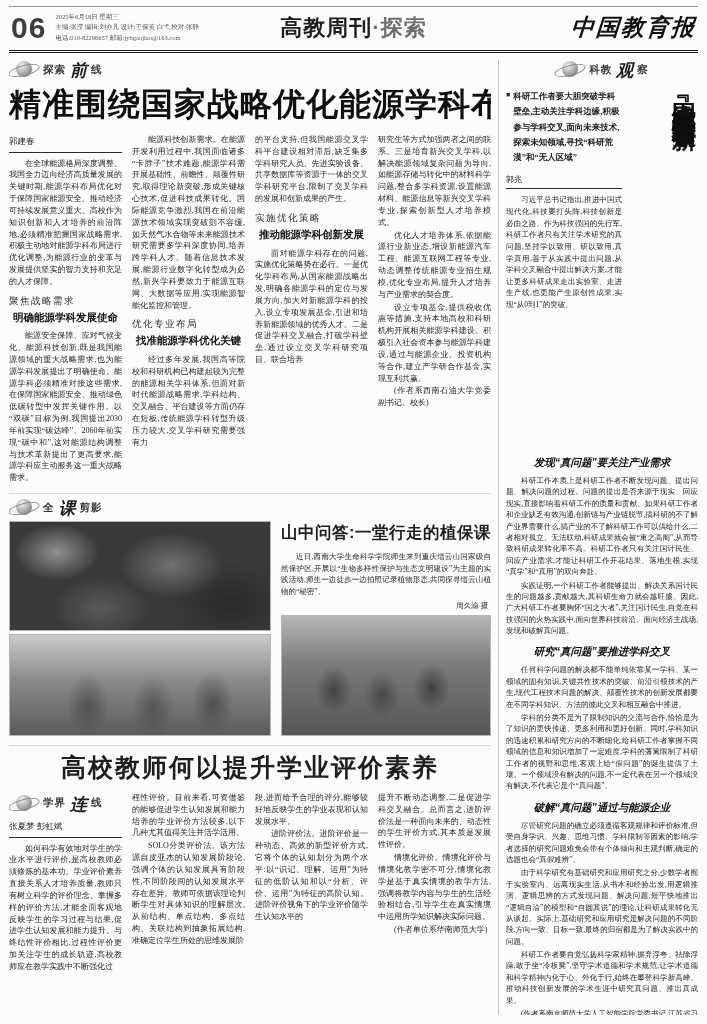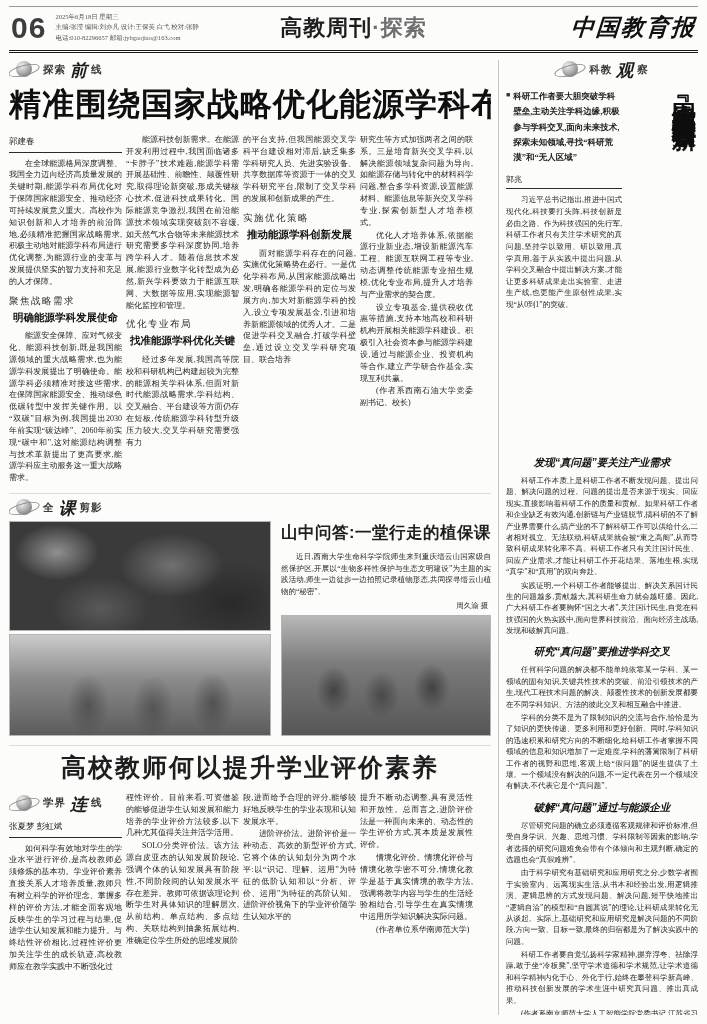--- a/index.html
+++ b/index.html
@@ -32,21 +32,21 @@
   .globe-ball{position:absolute;left:7px;top:1px;width:16px;height:16px;border-radius:50%;
     background:radial-gradient(circle at 35% 30%, #f2f2f2, #a3a3a3 55%, #606060);}
   .globe-ring{position:absolute;left:-1px;top:5px;width:30px;height:9px;
     border:1px solid #8d8d8d;border-radius:50%;transform:rotate(-14deg);}
   .b-pre,.b-post{font-family:"Liberation Sans","DejaVu Sans",sans-serif;font-weight:bold;
     font-size:10.5px;color:#3a3a3a;letter-spacing:1px;padding-bottom:2px;}
   .b-big{font-size:17px;font-weight:bold;font-style:italic;color:#1c1c1c;line-height:1;}
   
   .lead-headline{font-family:"Liberation Sans","DejaVu Sans",sans-serif;font-size:32px;
     font-weight:900;letter-spacing:1px;margin:1px 0 7px;color:#0f0f0f;white-space:nowrap;}
-  .cols4{display:flex;gap:4px;overflow:hidden;}
+  .cols4{display:flex;gap:10px;overflow:hidden;}
   .cols4.lead{height:352px;}
   .ncol{width:113px;flex:none;font-size:8px;line-height:1.48;text-align:justify;overflow:hidden;}
   .ncol p{margin:0 0 1px;text-indent:2em;}
   .art-byline{font-size:8.5px;text-indent:0 !important;padding:1px 0 4px;margin-bottom:5px !important;
     border-bottom:1px solid #2a2a2a;}
   .subhead{margin:6px 0 5px;}
   .sh-kicker{font-size:9.5px;letter-spacing:1.5px;color:#2e2e2e;}
   .sh-title{font-family:"Liberation Sans","DejaVu Sans",sans-serif;font-weight:bold;
     font-size:10.5px;text-align:center;margin-top:2px;color:#111;}
   .attr{color:#222;}
@@ -208,21 +208,21 @@
           </div>
           <div class="ncol">
             <p style="text-indent:0">程性评价。目前来看,可资借鉴的能够促进学生认知发展和能力培养的学业评价方法较多,以下几种尤其值得关注并活学活用。</p>
             <p>SOLO分类评价法。该方法源自皮亚杰的认知发展阶段论,强调个体的认知发展具有阶段性,不同阶段间的认知发展水平存在差异。教师可依据该理论判断学生对具体知识的理解层次,从前结构、单点结构、多点结构、关联结构到抽象拓展结构,准确定位学生所处的思维发展阶</p>
           </div>
           <div class="ncol">
             <p style="text-indent:0">段,进而给予合理的评分,能够较好地反映学生的学业表现和认知发展水平。</p>
             <p>进阶评价法。进阶评价是一种动态、高效的新型评价方式,它将个体的认知划分为两个水平:以“识记、理解、运用”为特征的低阶认知和以“分析、评价、运用”为特征的高阶认知。进阶评价视角下的学业评价随学生认知水平的</p>
           </div>
           <div class="ncol">
-            <p style="text-indent:0">提升不断动态调整,具有灵活性和开放性。总而言之,进阶评价法是一种面向未来的、动态性的学生评价方式,其本质是发展性评价。</p>
+            <p style="text-indent:0">提升不断动态调整,二是促进学科交叉融合。总而言之,进阶评价法是一种面向未来的、动态性的学生评价方式,其本质是发展性评价。</p>
             <p>情境化评价。情境化评价与情境化教学密不可分,情境化教学是基于真实情境的教学方法,强调将教学内容与学生的生活经验相结合,引导学生在真实情境中运用所学知识解决实际问题。</p>
             <p class="attr">(作者单位系华南师范大学)</p>
           </div>
         </div>
       </section>
     </div>
 
     <div class="v-divider"></div>
 
     <aside class="observer">

